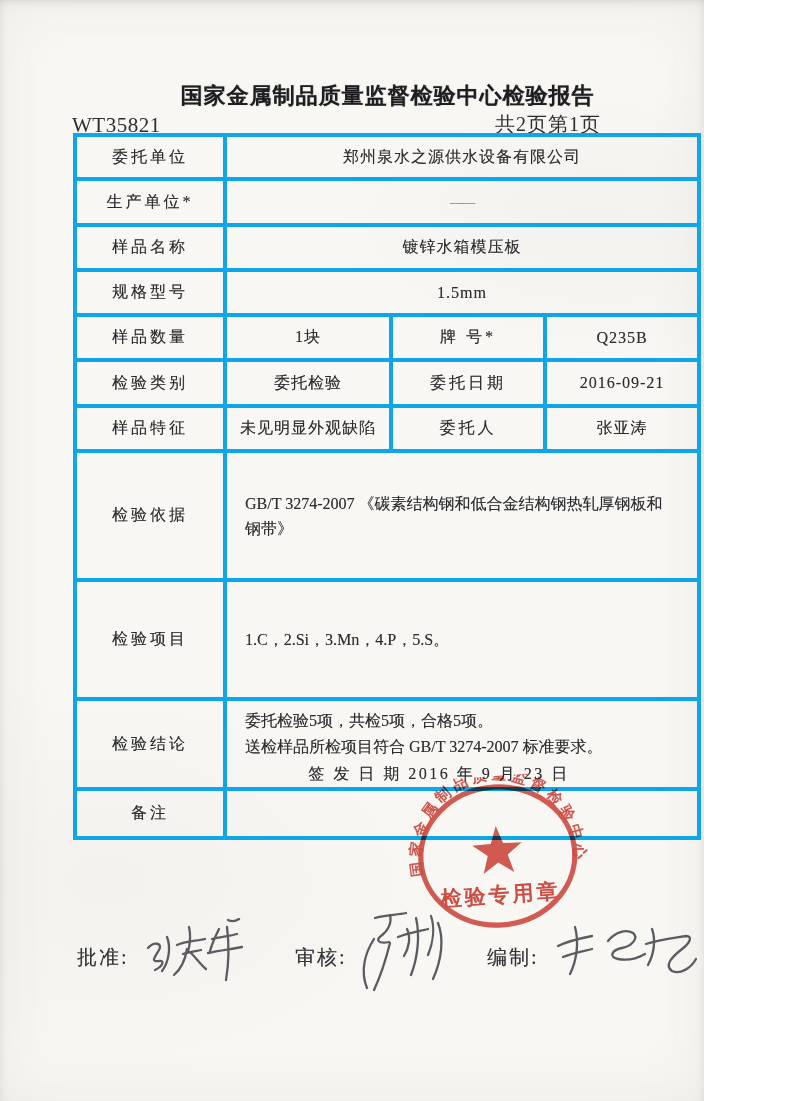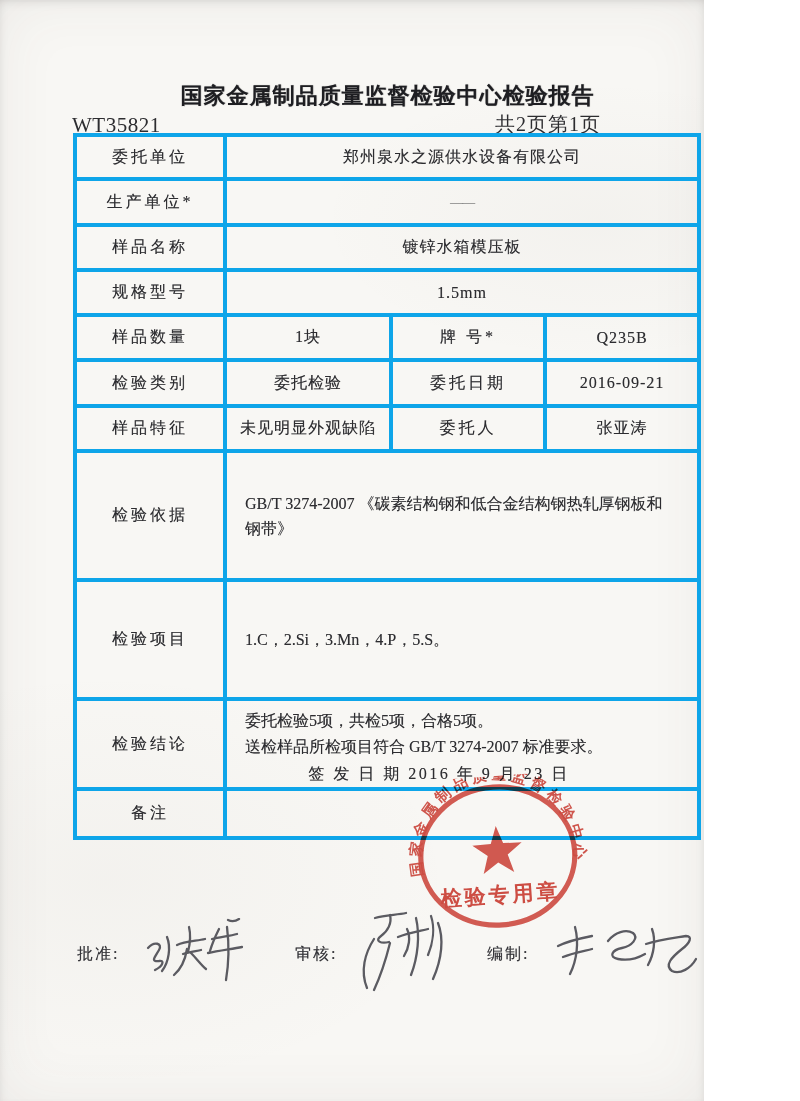--- a/index.html
+++ b/index.html
@@ -43,21 +43,21 @@
   .val-left{text-align:left;padding:4px 22px 4px 18px;line-height:25px;vertical-align:middle;}
   .dash{color:#8a8a8a;font-size:13px;letter-spacing:-1px;}
   .concl{vertical-align:top;padding:7px 0 0 18px;line-height:26px;text-align:left;}
   .sign-date{text-align:center;padding-right:64px;margin-top:1px;letter-spacing:2.5px;}
   .stamp{
     position:absolute;left:398px;top:776px;width:200px;height:166px;
     mix-blend-mode:multiply;opacity:0.92;
     transform:rotate(-4deg);
   }
   .edge-stamp{position:absolute;left:722px;top:482px;width:72px;height:185px;opacity:0.82;}
-  .footer-label{position:absolute;font-size:16px;letter-spacing:2px;color:#333338;
+  .footer-label{position:absolute;font-size:20px;letter-spacing:2px;color:#333338;
     text-shadow:0.3px 0.3px 0.5px rgba(60,60,60,0.45);}
   .sig{position:absolute;opacity:0.88;}
 </style>
 </head>
 <body>
 
 <div class="page">
   <div class="scan-tint"></div>
 
   <div class="title">国家金属制品质量监督检验中心检验报告</div>

